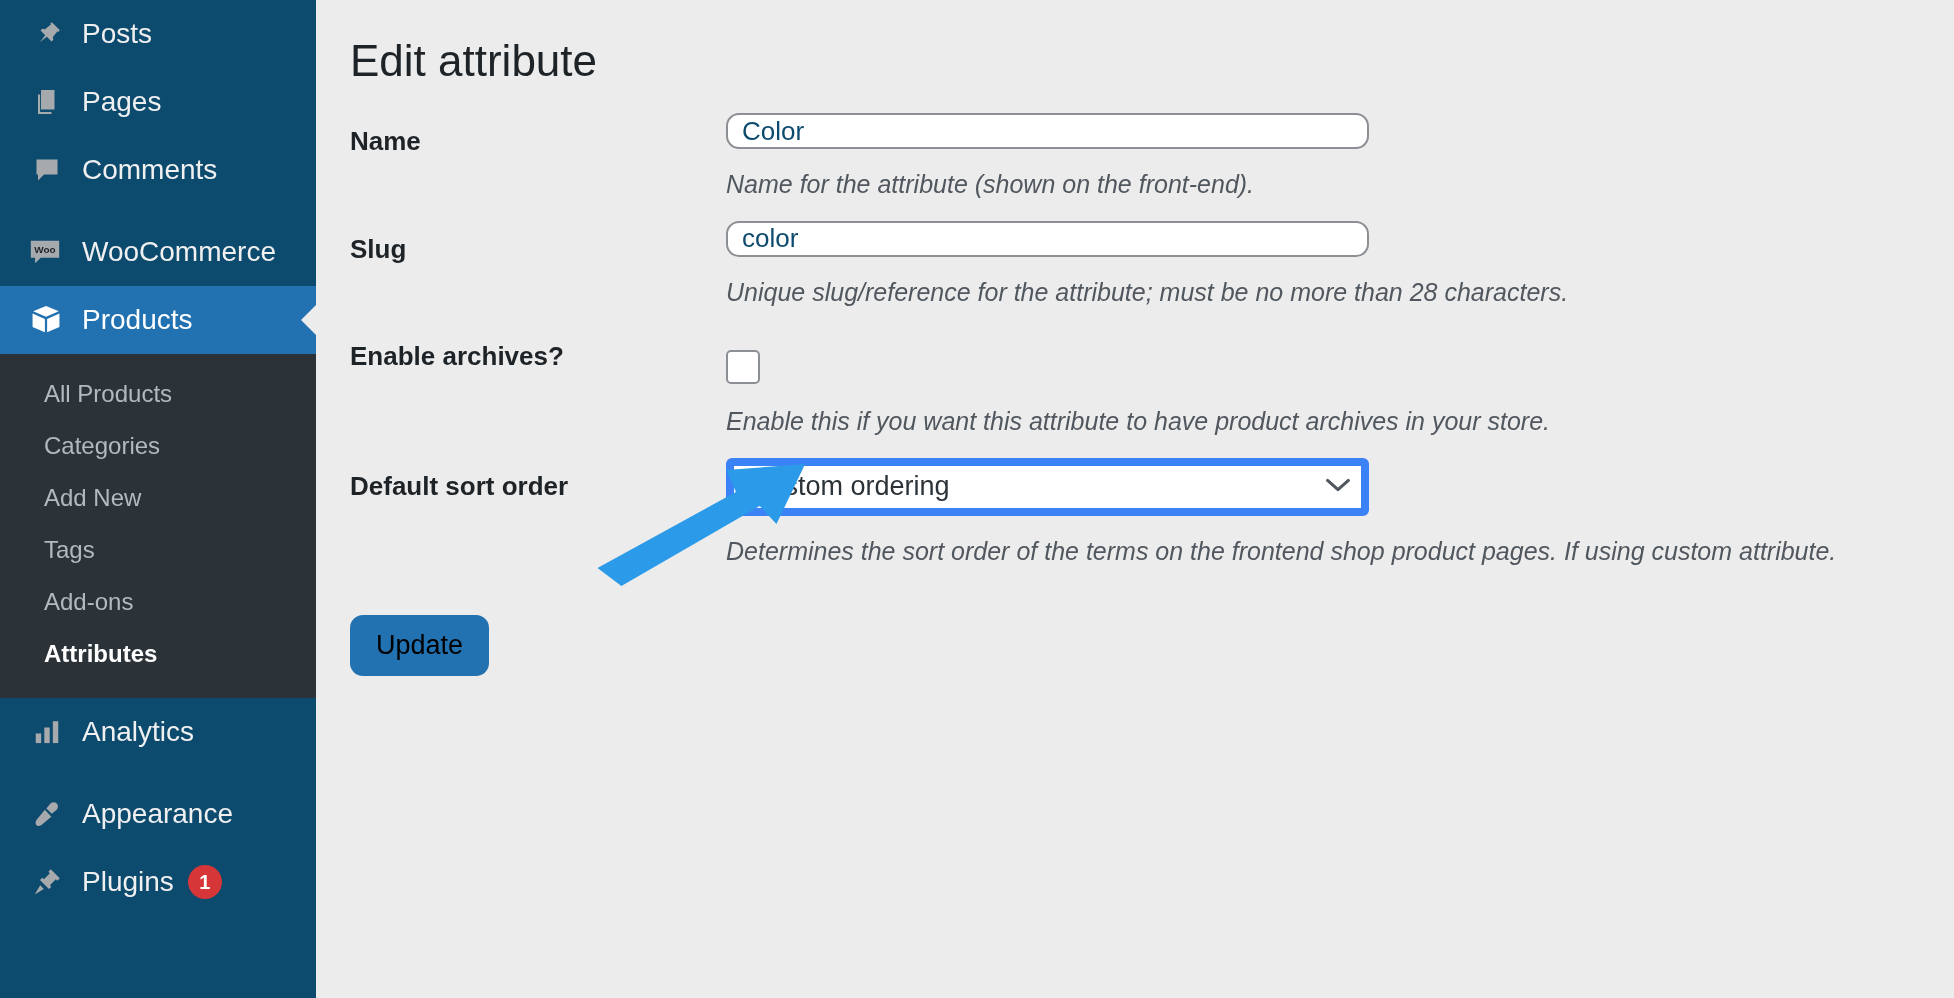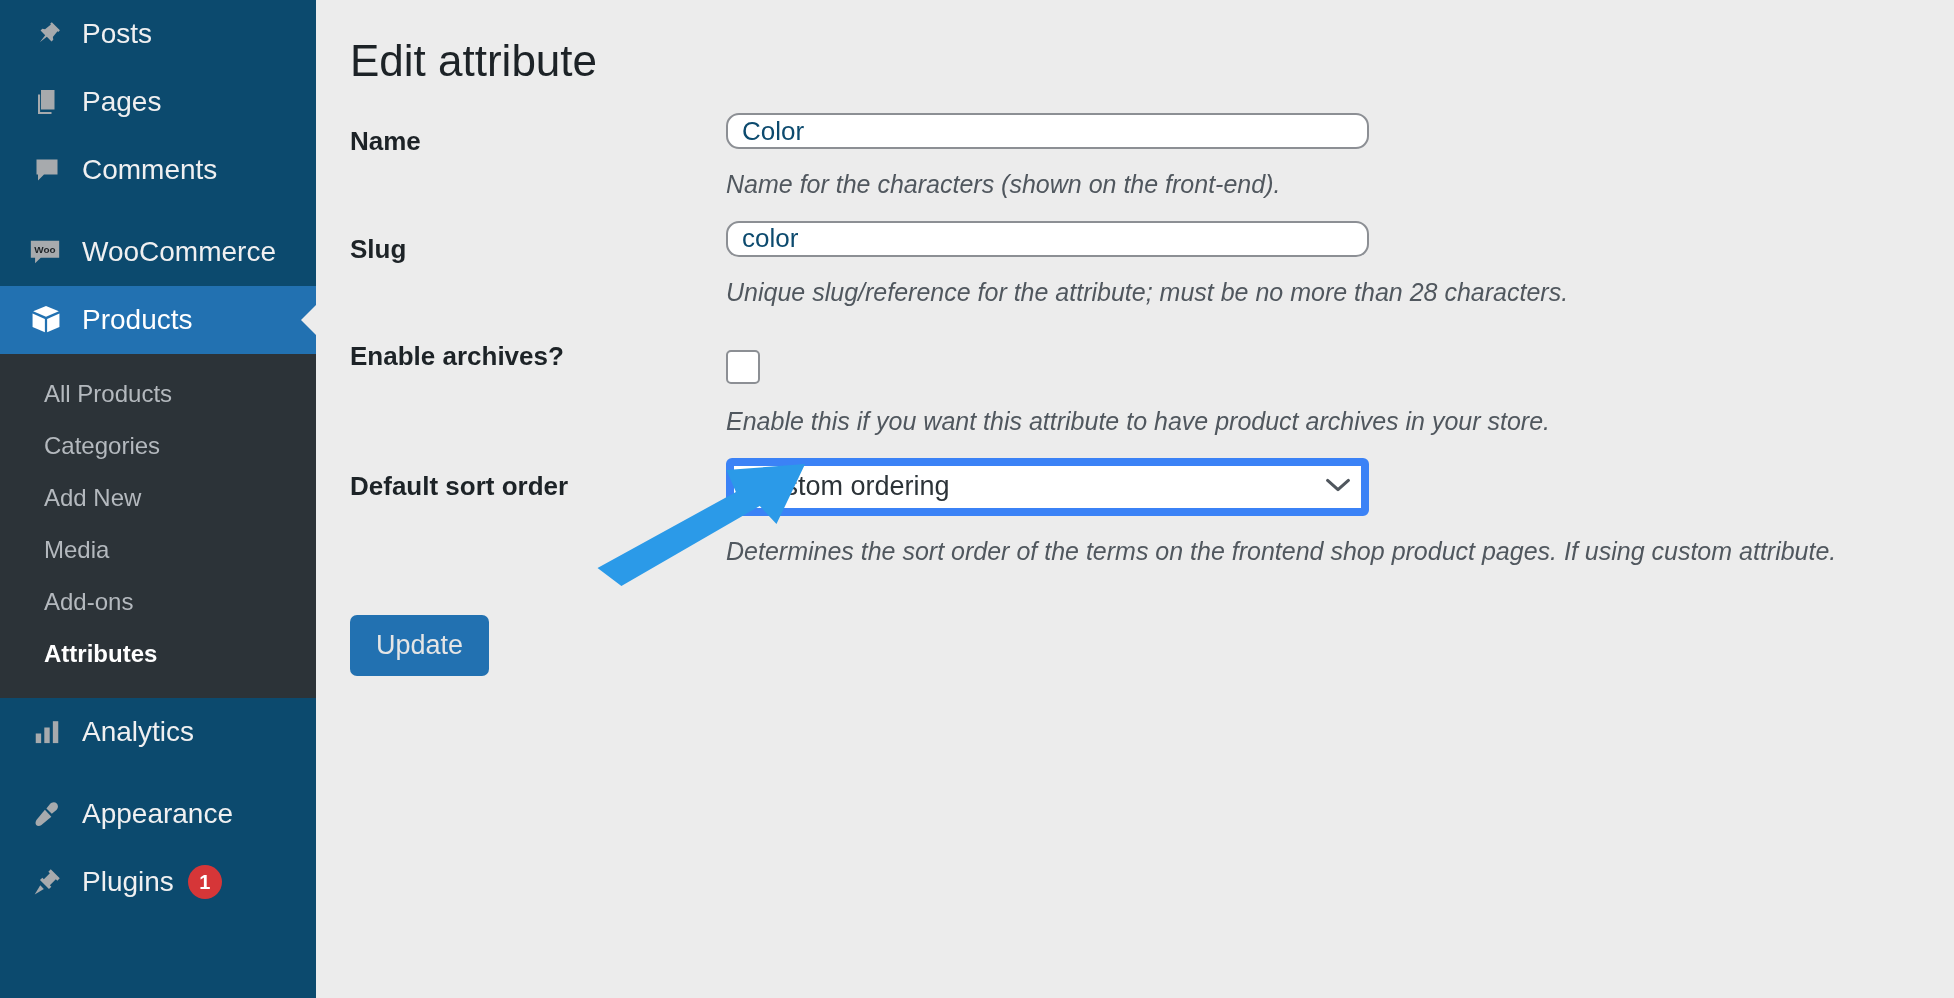--- a/index.html
+++ b/index.html
@@ -220,25 +220,25 @@
     color: #50575e;
   }
 
   
   #submit-row {
     padding-top: 42px;
   }
   .button-primary {
     background: #2271b1;
     border: none;
-    color: #e5e5e5;
+    color: #000000;
     font-family: "Liberation Sans", sans-serif;
     font-size: 27px;
     padding: 14px 26px;
-    border-radius: 7px;
+    border-radius: 13px;
     cursor: pointer;
     line-height: 1.2;
   }
 
   
   #annotation-arrow {
     position: absolute;
     left: 0;
     top: 0;
     width: 1954px;
@@ -301,21 +301,21 @@
         <path d="M10.7 9.3v8.4l7.7-3.3V6z"></path>
       </svg>
     </span>
     <span class="m-label">Products</span>
   </div>
 
   <div id="submenu">
     <div class="submenu-item">All Products</div>
     <div class="submenu-item">Categories</div>
     <div class="submenu-item">Add New</div>
-    <div class="submenu-item">Media</div>
+    <div class="submenu-item">Tags</div>
     <div class="submenu-item">Add-ons</div>
     <div class="submenu-item current">Attributes</div>
   </div>
 
   <div class="menu-item">
     <span class="m-icon">
       <svg width="30" height="30" viewBox="0 0 20 20" fill="currentColor">
         <rect x="2.5" y="11" width="3.6" height="6.4"></rect>
         <rect x="8.2" y="7" width="3.6" height="10.4"></rect>
         <rect x="13.9" y="2.8" width="3.6" height="14.6"></rect>
@@ -352,21 +352,21 @@
 <div id="main">
 
   <h1 id="page-title">Edit attribute</h1>
 
   <div class="form-table">
 
     <div class="form-row">
       <div class="form-label">Name</div>
       <div class="form-field">
         <input class="text-input" type="text" value="Color" style="">
-        <div class="desc">Name for the characters (shown on the front-end).</div>
+        <div class="desc">Name for the attribute (shown on the front-end).</div>
       </div>
     </div>
 
     <div class="form-row">
       <div class="form-label">Slug</div>
       <div class="form-field">
         <input class="text-input" type="text" value="color" style="">
         <div class="desc">Unique slug/reference for the attribute; must be no more than 28 characters.</div>
       </div>
     </div>

